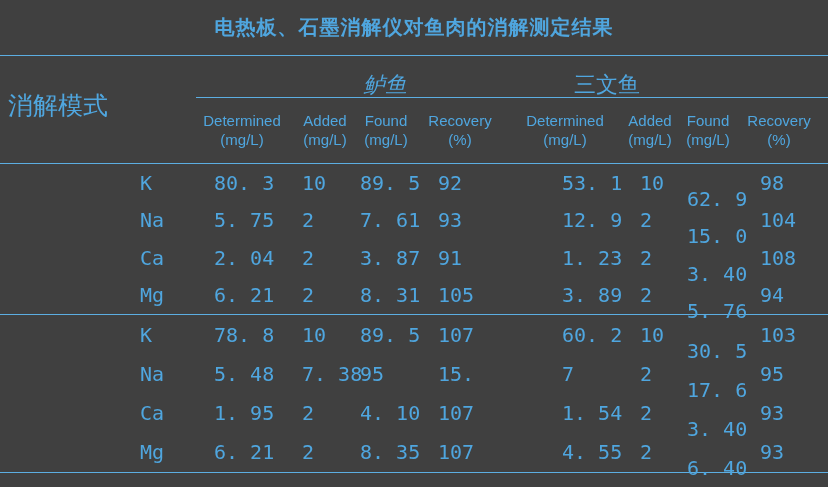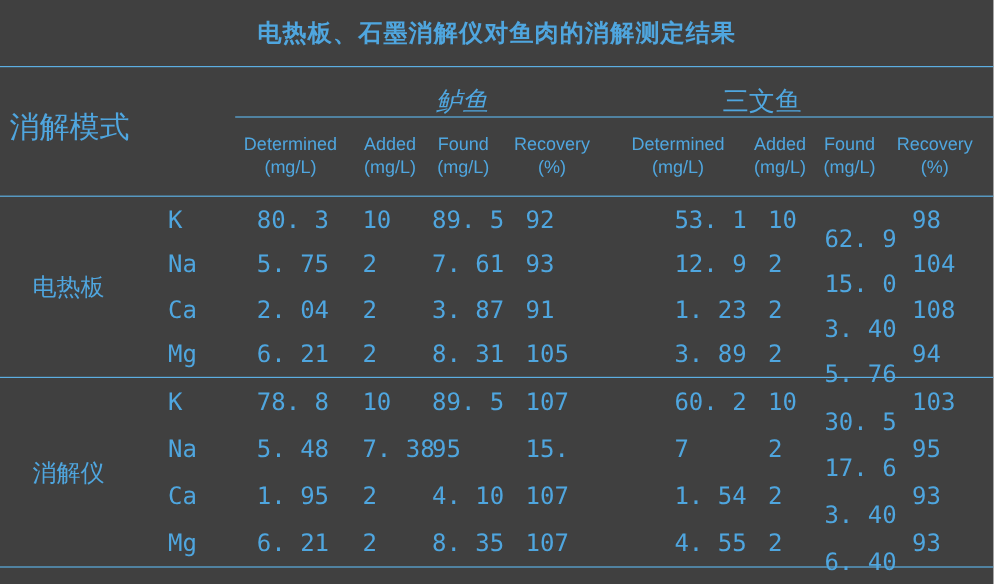--- a/index.html
+++ b/index.html
@@ -28,21 +28,21 @@
   }
   .element-header {
     position:absolute; left:124px; top:89px;
     font-size:25px; letter-spacing:14px; white-space:nowrap;
   }
   .fish {
     position:absolute; top:70px; transform:translateX(-50%);
     font-size:22px; white-space:nowrap;
   }
   .fish-1 { left:385px;font-style:italic; }
-  .fish-2 { left:635px; }
+  .fish-2 { left:607px; }
 
   .subhead {
     position:absolute; top:111px; transform:translateX(-50%);
     text-align:center; line-height:19px;
     font-family:Liberation Sans, sans-serif; font-size:15px;
     white-space:nowrap;
   }
   .sh-0 { left:242px; } .sh-1 { left:325px; } .sh-2 { left:386px; } .sh-3 { left:460px; }
   .sh-4 { left:565px; } .sh-5 { left:650px; } .sh-6 { left:708px; } .sh-7 { left:779px; }
 
@@ -108,21 +108,20 @@
   <div class="subhead sh-6">
     <div>Found</div>
     <div>(mg/L)</div>
   </div>
   <div class="subhead sh-7">
     <div>Recovery</div>
     <div>(%)</div>
   </div>
 
   <div class="group group-1">
-    <div class="mode-label">电热板</div>
     <div class="trow">
       <span class="cell ce">K</span>
       <span class="cell c0">80. 3</span>
       <span class="cell c1">10</span>
       <span class="cell c2">89. 5</span>
       <span class="cell c3">92</span>
       <span class="cell c4">53. 1</span>
       <span class="cell c5">10</span>
       <span class="cell c6">62. 9</span>
       <span class="cell c7">98</span>
@@ -156,21 +155,20 @@
       <span class="cell c2">8. 31</span>
       <span class="cell c3">105</span>
       <span class="cell c4">3. 89</span>
       <span class="cell c5">2</span>
       <span class="cell c6">5. 76</span>
       <span class="cell c7">94</span>
     </div>
   </div>
 
   <div class="group group-2">
-    <div class="mode-label">消解仪</div>
     <div class="trow">
       <span class="cell ce">K</span>
       <span class="cell c0">78. 8</span>
       <span class="cell c1">10</span>
       <span class="cell c2">89. 5</span>
       <span class="cell c3">107</span>
       <span class="cell c4">60. 2</span>
       <span class="cell c5">10</span>
       <span class="cell c6">30. 5</span>
       <span class="cell c7">103</span>

